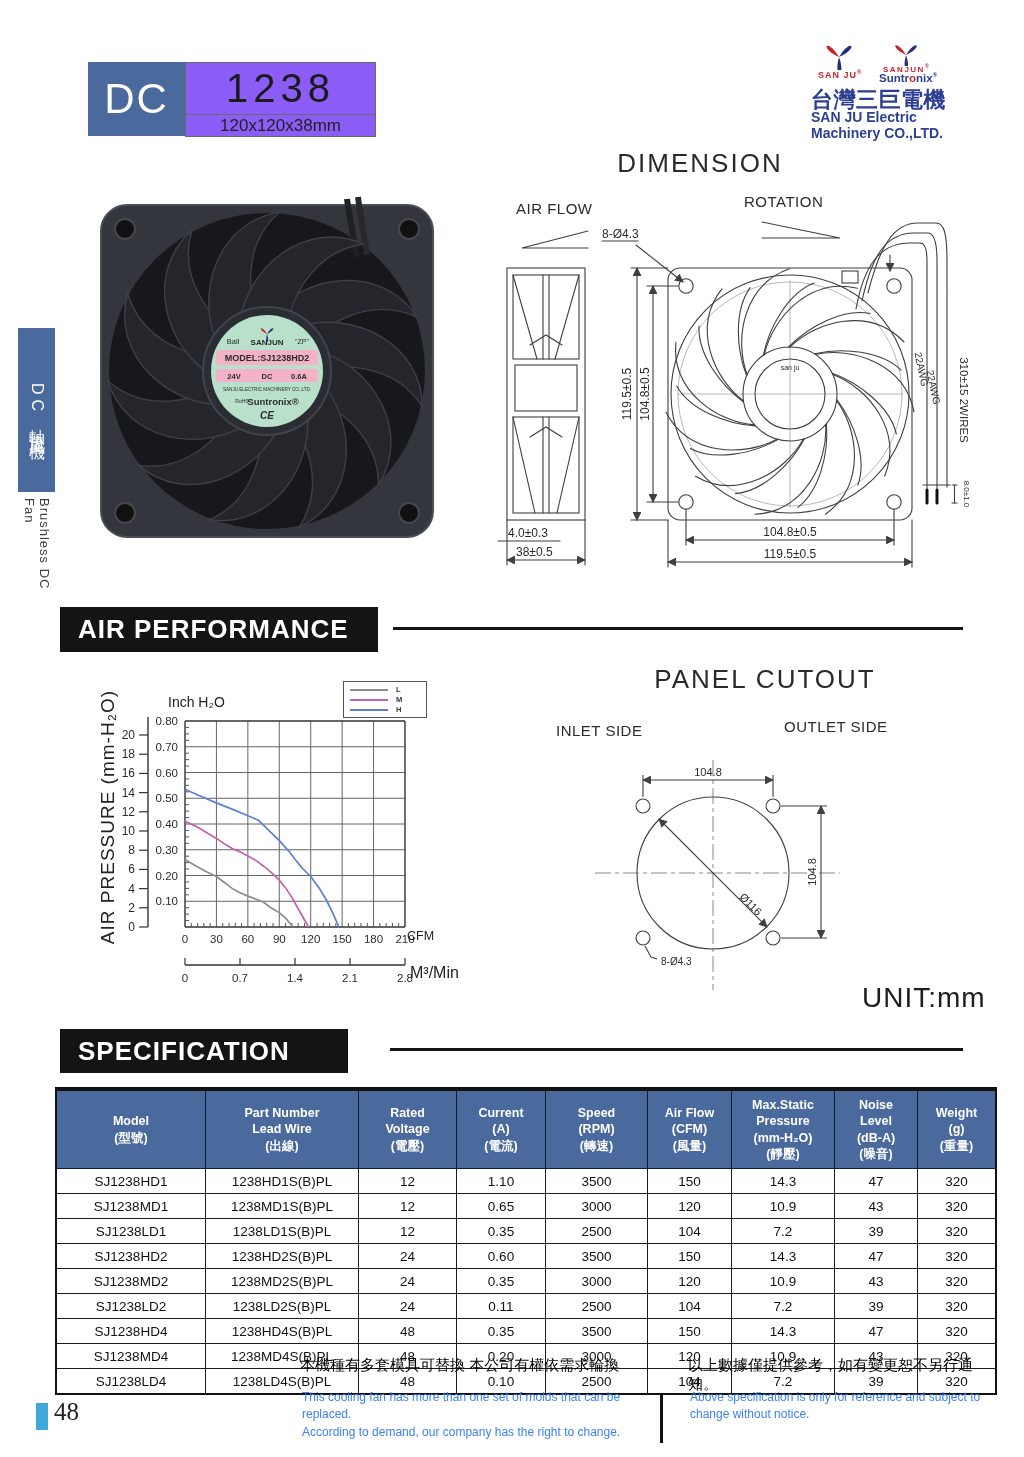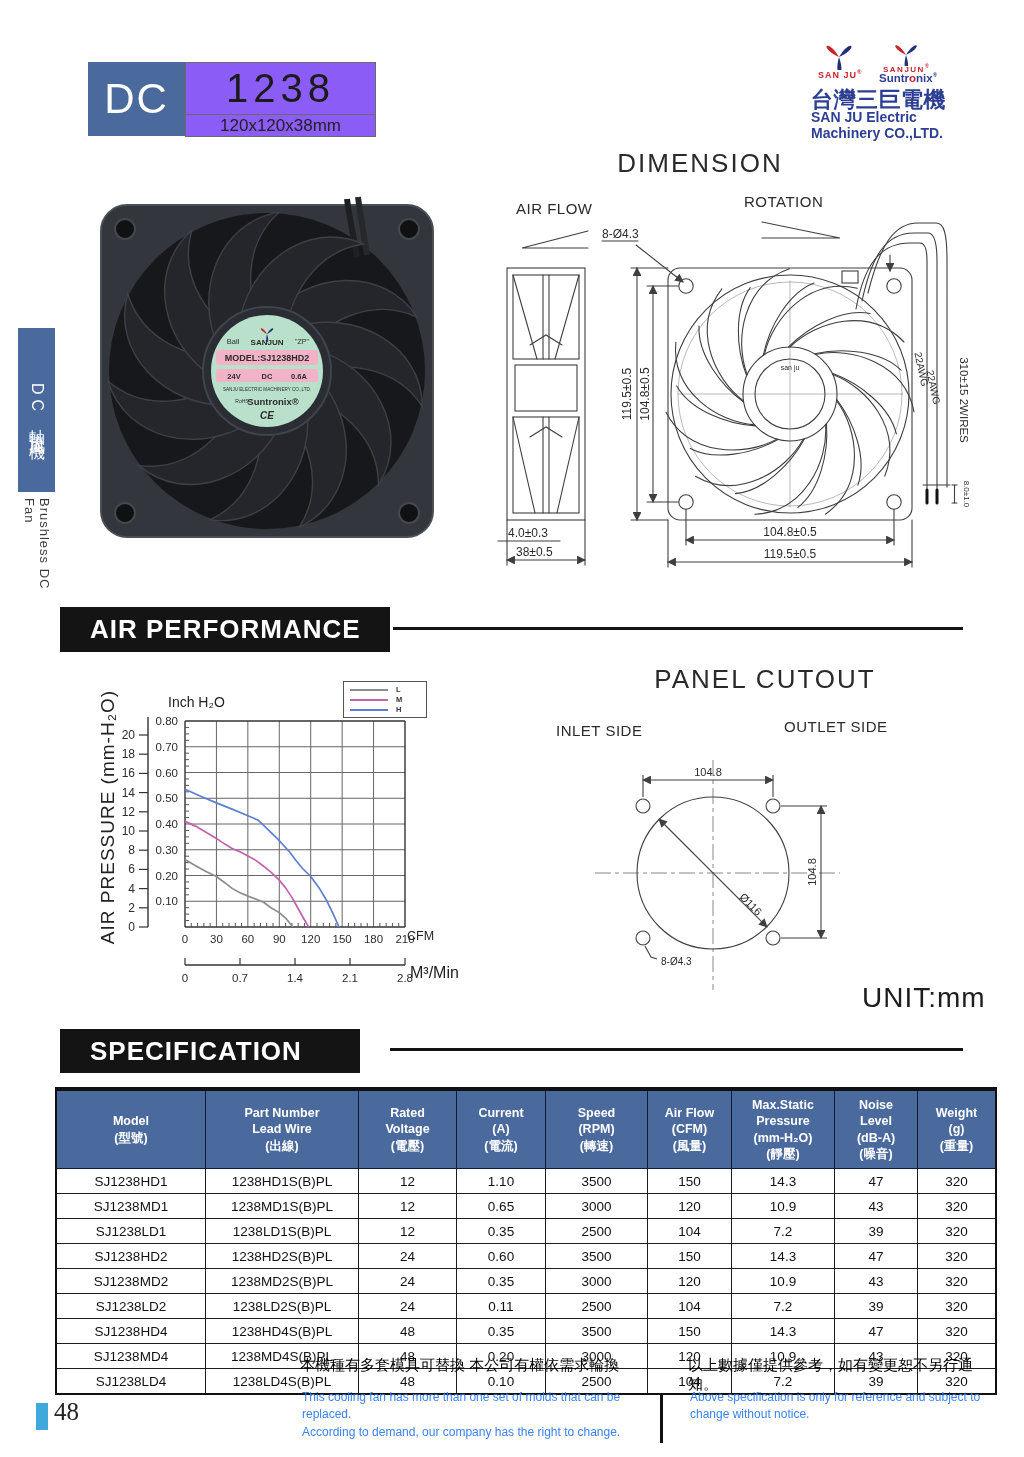--- a/index.html
+++ b/index.html
@@ -29,21 +29,21 @@
   
   .sidebar-box{left:18px;top:328px;width:37px;height:164px;background:#4a6a9d;
                display:flex;align-items:center;justify-content:center;}
   .sidebar-zh{writing-mode:vertical-rl;color:#fff;font-size:16px;letter-spacing:5px;}
   .sidebar-en{left:22px;top:498px;height:120px;writing-mode:vertical-rl;
               font-size:13px;color:#3c3c3c;letter-spacing:1px;}
 
   
   .big-title{font-size:26px;color:#2a2a2a;letter-spacing:2px;text-align:center;font-weight:400;}
   .banner{background:#141414;color:#fff;font-weight:bold;font-size:26px;letter-spacing:1px;
-          display:flex;align-items:center;padding-left:30px;}
+          display:flex;align-items:center;padding-left:18px;}
   .rule{background:#141414;}
   .drawlabel{font-size:15px;color:#2b2b2b;letter-spacing:0.5px;}
 
   
   .inch-label{left:168px;top:694px;font-size:14px;}
   .legendbox{left:343px;top:681px;width:84px;height:37px;border:1px solid #555;background:#fff;
              display:flex;flex-direction:column;justify-content:space-evenly;padding:2px 6px;box-sizing:border-box;}
   .legendrow{display:flex;align-items:center;gap:8px;}
   .legendline{width:38px;height:2px;}
   .legendtxt{font-size:7.5px;color:#333;font-weight:bold;}

